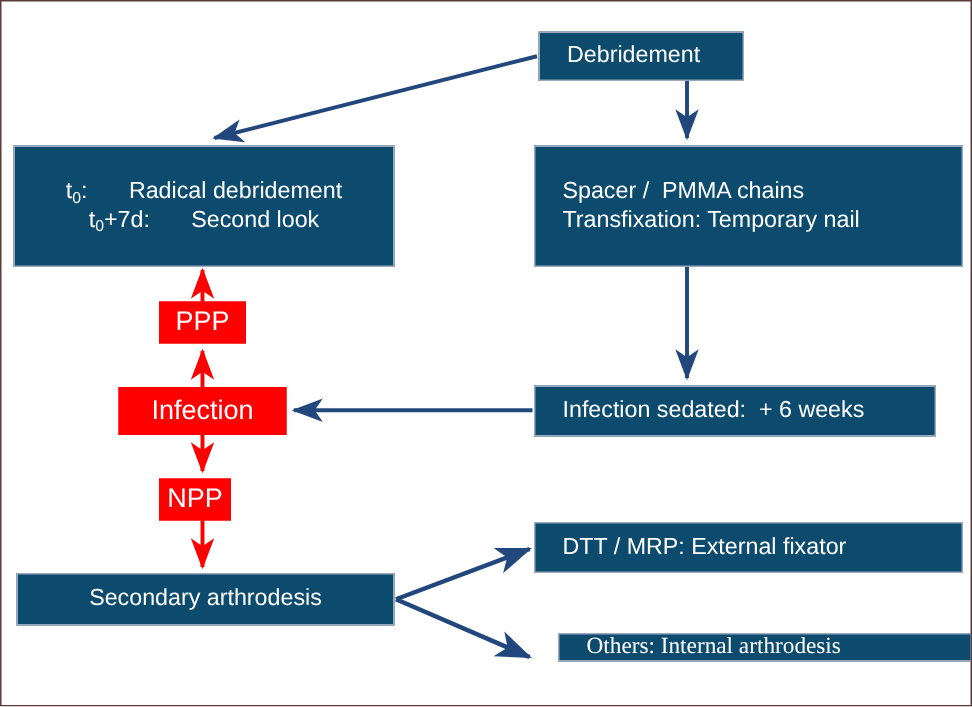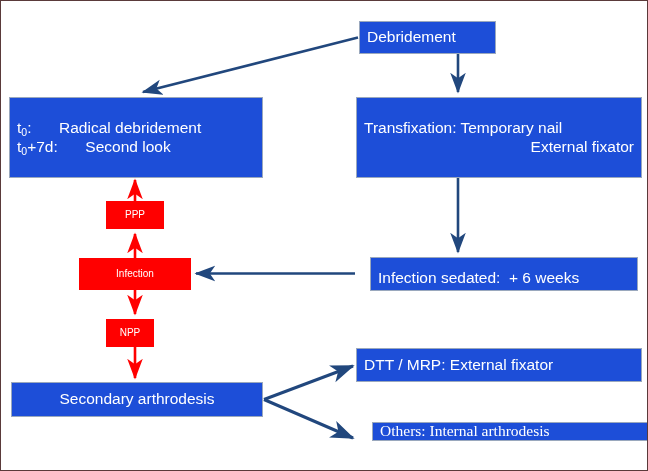--- a/index.html
+++ b/index.html
@@ -30,54 +30,54 @@
     position: absolute;
     box-sizing: border-box;
     display: flex;
     flex-direction: column;
     justify-content: center;
     color: #ffffff;
     line-height: 1.22;
     white-space: pre;
   }
   .node.blue {
-    background: #1d4ed8;
+    background: #0c4a6e;
     border: 1px solid #9aa8bd;
     font-size: 15.5px;
-    padding: 2px 7px;
+    padding: 2px 18px;
   }
   .node.red {
     background: #FF0000;
     border: 1px solid #FF0000;
-    font-size: 10px;
+    font-size: 18px;
     text-align: center;
     align-items: center;
     padding: 1px 4px;
   }
   .node .line {
     display: block;
   }
   .line.indent-right {
     text-align: right;
   }
   sub {
     font-size: 0.68em;
     vertical-align: baseline;
     position: relative;
     top: 3px;
   }
 
   
   #node-debridement       { left: 358px; top: 20px;  width: 137px; height: 33px; }
-  #node-staged-debridement{ left: 8px;   top: 96px;  width: 254px; height: 81px; }
+  #node-staged-debridement{ left: 8px;   top: 96px;  width: 254px; height: 81px; text-align: center; }
   #node-spacer            { left: 355px; top: 96px;  width: 286px; height: 81px; }
   #node-ppp               { left: 105px; top: 200px; width: 58px;  height: 28px; }
   #node-restaging         { left: 78px;  top: 257px; width: 112px; height: 32px; }
   #node-npp               { left: 105px; top: 318px; width: 48px;  height: 28px; }
-  #node-infection-sedated { left: 369px; top: 256px; width: 268px; height: 34px; justify-content: flex-end; }
+  #node-infection-sedated { left: 355px; top: 256px; width: 268px; height: 34px; }
   #node-dtt-mrp           { left: 355px; top: 347px; width: 286px; height: 34px; }
   #node-secondary-arthro  { left: 10px;  top: 381px; width: 252px; height: 35px; text-align: center; }
   #node-others            { left: 371px; top: 421px; width: 286px; height: 19px; font-family: Liberation Serif, serif; }
 </style>
 </head>
 <body>
 
 <div id="canvas">
 
   <svg id="edges" width="648" height="471" viewBox="0 0 648 471" xmlns="http://www.w3.org/2000/svg">
@@ -114,22 +114,22 @@
   <div id="node-debridement" class="node blue">
     <span class="line">Debridement</span>
   </div>
 
   <div id="node-staged-debridement" class="node blue">
     <span class="line"><span>t</span><sub>0</sub><span>:   Radical debridement</span></span>
     <span class="line"><span>t</span><sub>0</sub><span>+7d:   Second look</span></span>
   </div>
 
   <div id="node-spacer" class="node blue">
+    <span class="line">Spacer /  PMMA chains</span>
     <span class="line">Transfixation: Temporary nail</span>
-    <span class="line indent-right">External fixator</span>
   </div>
 
   <div id="node-ppp" class="node red">
     <span class="line">PPP</span>
   </div>
 
   <div id="node-restaging" class="node red">
     <span class="line">Infection</span>
   </div>
 

